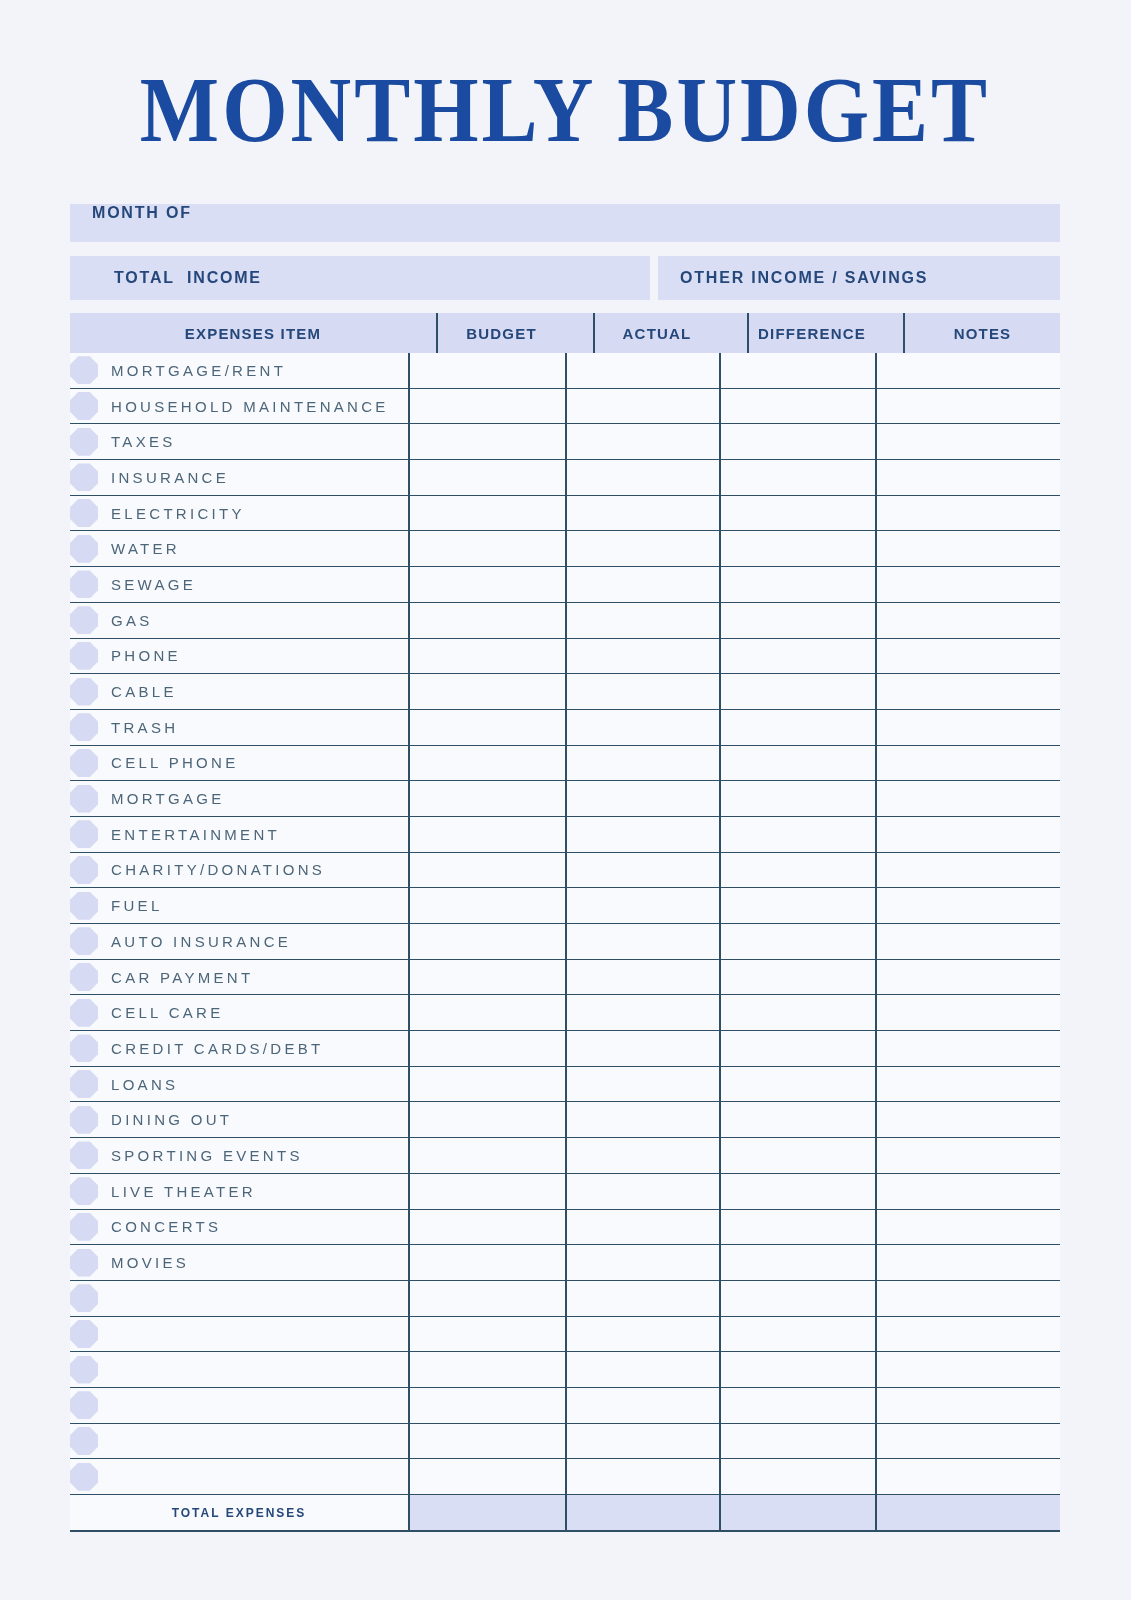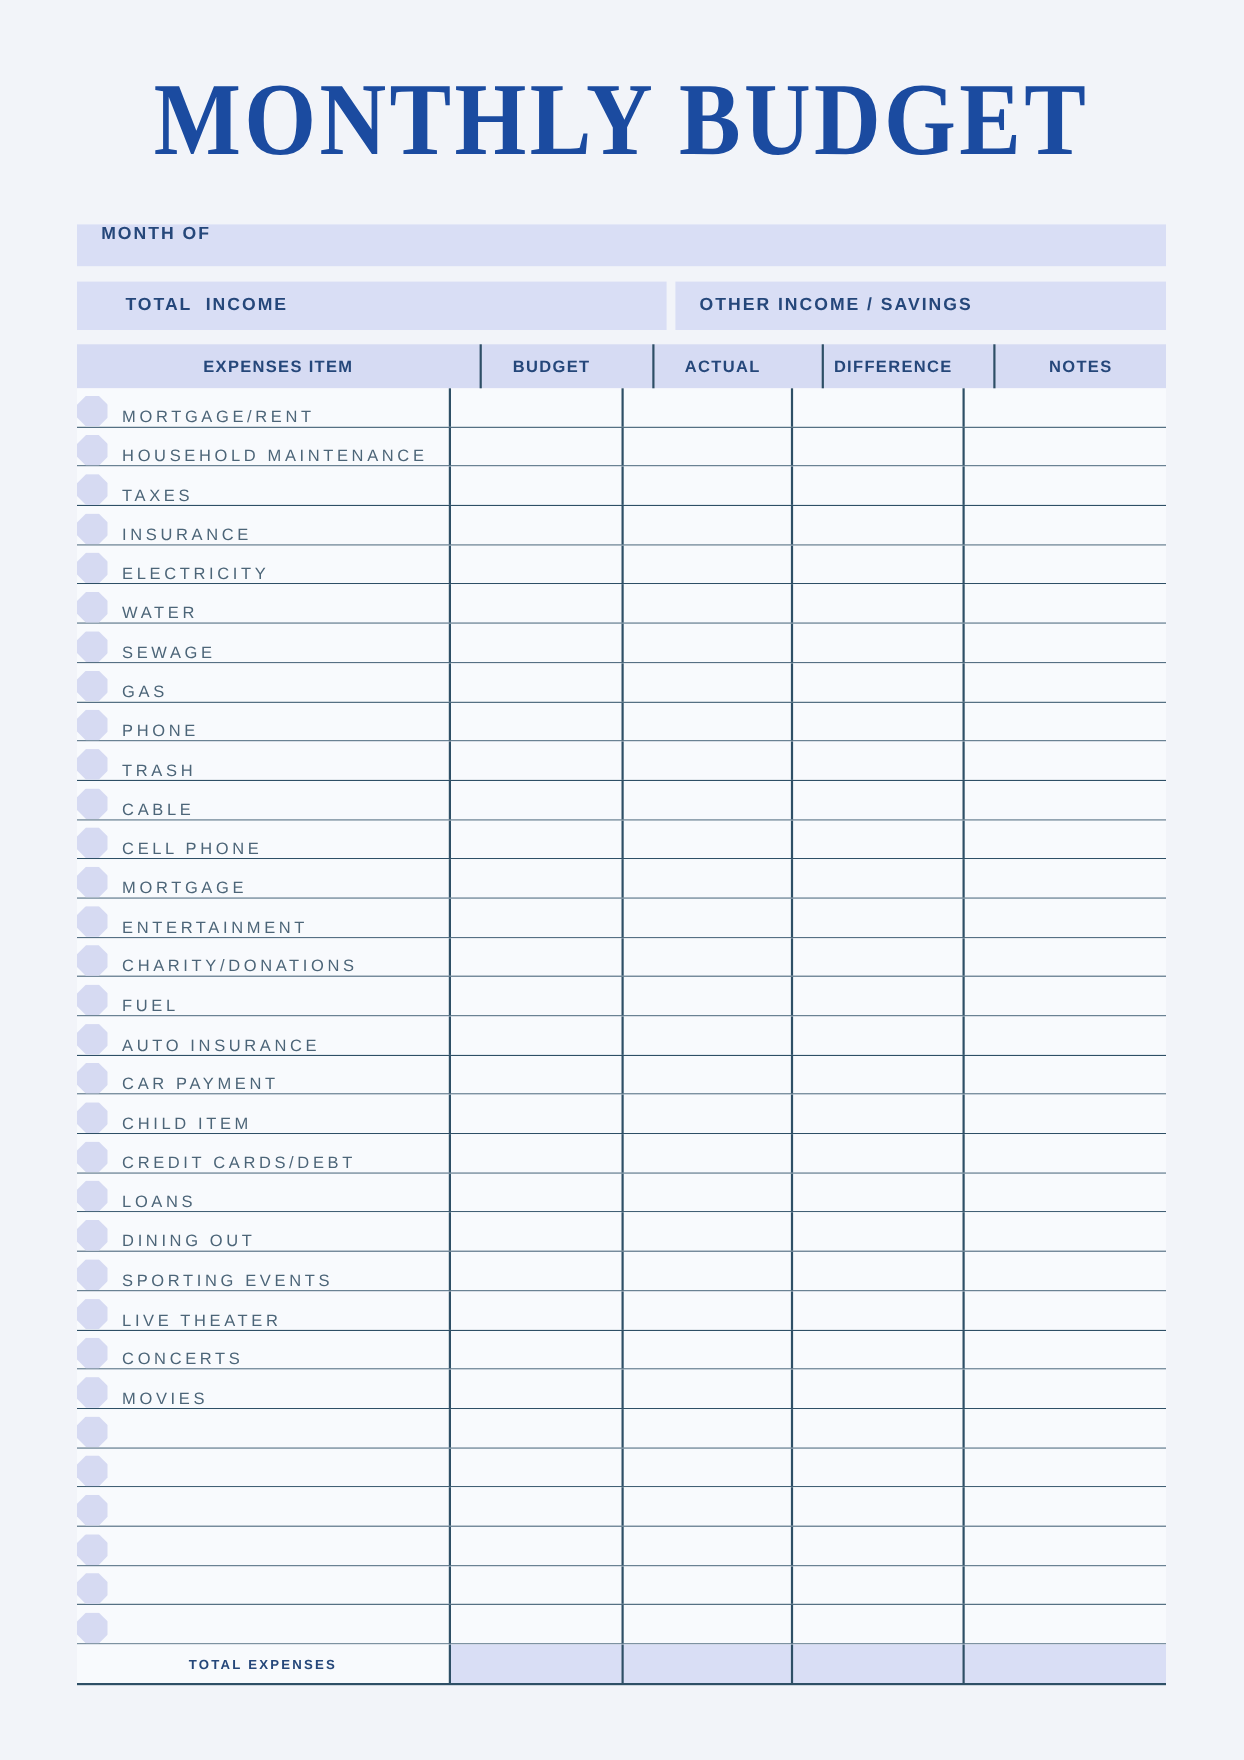--- a/index.html
+++ b/index.html
@@ -40,21 +40,21 @@
   
   .month-bar{
     margin-top:42px;height:38px;background:var(--lavender);
     display:flex;box-sizing:border-box;padding-left:22px;
   }
   .income-row{margin-top:14px;display:flex;gap:8px;height:44px;}
   .income-bar{
     background:var(--lavender);display:flex;align-items:center;
     box-sizing:border-box;padding-left:22px;height:44px;
   }
-  .income-bar.first{width:536px;padding-left:44px;}
+  .income-bar.first{width:580px;padding-left:44px;}
   .income-bar.second{flex:1;}
   .bar-label{
     color:var(--navy);font-weight:700;font-size:16px;letter-spacing:1.8px;
     white-space:pre;
   }
 
   
   .budget-table{margin-top:13px;}
   .thead,.trow,.trow-total{
     display:grid;
@@ -67,21 +67,21 @@
     box-sizing:border-box;
     margin-left:28px;
   }
   .thead .hcell + .hcell{border-left:2px solid var(--line);}
 
   .trow{
     height:35.7px;background:var(--row-bg);
     border-bottom:1.5px solid var(--line);box-sizing:border-box;
   }
   .cell{box-sizing:border-box;}
-  .cell.c1{display:flex;align-items:flex-end;}
+  .cell.c1{display:flex;align-items:center;}
   .cell.c2,.cell.c3,.cell.c4,.cell.c5{border-left:2px solid var(--line);}
   .bullet{
     width:28px;height:28px;flex:0 0 28px;
     background:var(--bullet);
     clip-path:polygon(29.3% 0,70.7% 0,100% 29.3%,100% 70.7%,70.7% 100%,29.3% 100%,0 70.7%,0 29.3%);
   }
   .rlabel{
     margin-left:13px;
     color:var(--row-text);font-size:15px;font-weight:400;letter-spacing:3.3px;
     white-space:nowrap;
@@ -227,42 +227,42 @@
     </div>
     <div class="cell c2"></div>
     <div class="cell c3"></div>
     <div class="cell c4"></div>
     <div class="cell c5"></div>
   </div>
 
   <div class="trow">
     <div class="cell c1">
       <span class="bullet"></span>
+      <span class="rlabel">CABLE</span>
+    </div>
+    <div class="cell c2"></div>
+    <div class="cell c3"></div>
+    <div class="cell c4"></div>
+    <div class="cell c5"></div>
+  </div>
+
+  <div class="trow">
+    <div class="cell c1">
+      <span class="bullet"></span>
       <span class="rlabel">TRASH</span>
     </div>
     <div class="cell c2"></div>
     <div class="cell c3"></div>
     <div class="cell c4"></div>
     <div class="cell c5"></div>
   </div>
 
   <div class="trow">
     <div class="cell c1">
       <span class="bullet"></span>
-      <span class="rlabel">CABLE</span>
-    </div>
-    <div class="cell c2"></div>
-    <div class="cell c3"></div>
-    <div class="cell c4"></div>
-    <div class="cell c5"></div>
-  </div>
-
-  <div class="trow">
-    <div class="cell c1">
-      <span class="bullet"></span>
       <span class="rlabel">CELL PHONE</span>
     </div>
     <div class="cell c2"></div>
     <div class="cell c3"></div>
     <div class="cell c4"></div>
     <div class="cell c5"></div>
   </div>
 
   <div class="trow">
     <div class="cell c1">
@@ -326,21 +326,21 @@
     </div>
     <div class="cell c2"></div>
     <div class="cell c3"></div>
     <div class="cell c4"></div>
     <div class="cell c5"></div>
   </div>
 
   <div class="trow">
     <div class="cell c1">
       <span class="bullet"></span>
-      <span class="rlabel">CHILD ITEM</span>
+      <span class="rlabel">CELL CARE</span>
     </div>
     <div class="cell c2"></div>
     <div class="cell c3"></div>
     <div class="cell c4"></div>
     <div class="cell c5"></div>
   </div>
 
   <div class="trow">
     <div class="cell c1">
       <span class="bullet"></span>

